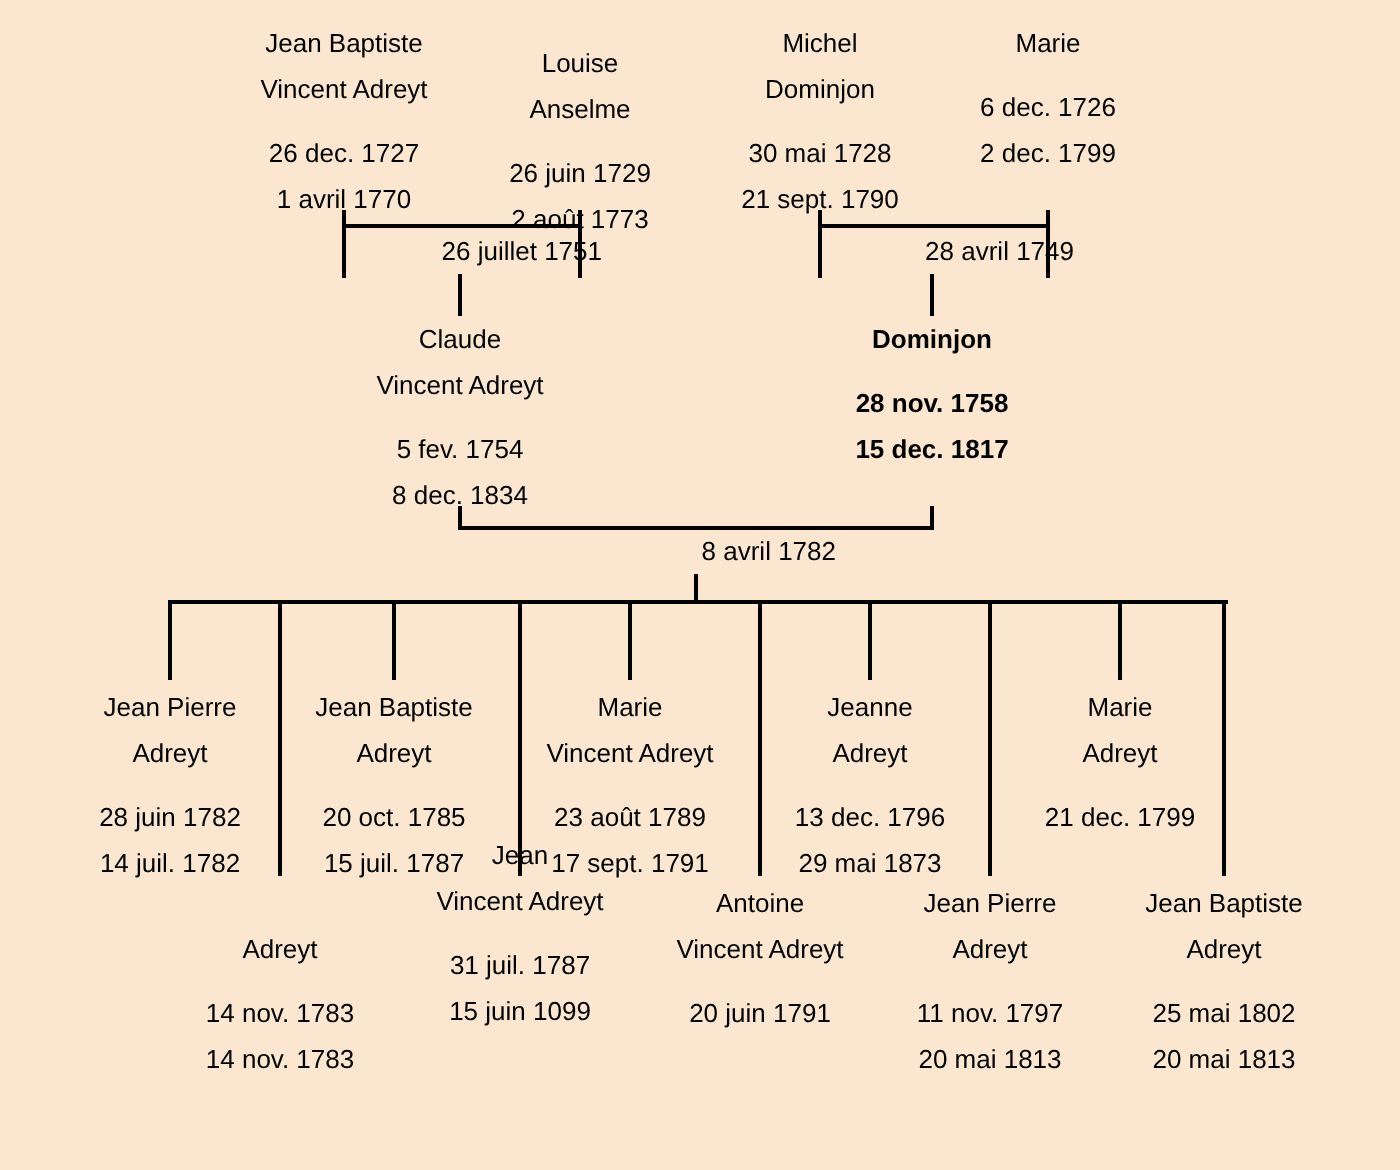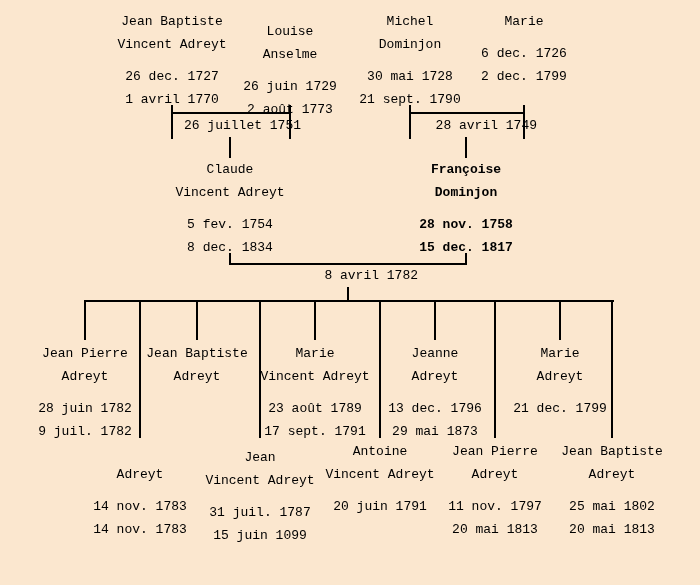--- a/index.html
+++ b/index.html
@@ -1,20 +1,20 @@
 <!DOCTYPE html>
 <html style="--bg: #fbe7cf; --line: #000000; --txt: #000000;"><head>
 <meta charset="utf-8">
 <style>
   * { margin:0; padding:0; box-sizing:border-box; }
   html,body { background:#fbe7cf; }
   .stage {
     position:relative; width:700px; height:585px;
     background:var(--bg,#fbe7cf); color:var(--txt,#000);
-    font-family:Liberation Mono, monospace; font-size:13px;
+    font-family:Liberation Sans, sans-serif; font-size:13px;
     overflow:hidden;
   }
   .person { position:absolute; width:140px; text-align:center; }
   .nline, .dline { height:23px; line-height:23px; white-space:nowrap; }
   .dates { margin-top:9px; }
   .bold { font-weight:bold; }
   .mlabel {
     position:absolute; width:140px; height:20px; line-height:20px;
     text-align:right; white-space:nowrap;
   }
@@ -73,21 +73,20 @@
 
   <div class="person" style="left:160px; top:158px">
     <div class="nline">Claude</div>
     <div class="nline">Vincent Adreyt</div>
     <div class="dates">
       <div class="dline">5 fev. 1754</div>
       <div class="dline">8 dec. 1834</div>
     </div>
   </div>
   <div class="person bold" style="left:396px; top:158px">
-    <div class="nline">Françoise</div>
     <div class="nline">Dominjon</div>
     <div class="dates">
       <div class="dline">28 nov. 1758</div>
       <div class="dline">15 dec. 1817</div>
     </div>
   </div>
 
   <div class="vline" style="left:229px; top:253px; height:12px"></div>
   <div class="vline" style="left:465px; top:253px; height:12px"></div>
   <div class="hline" style="left:229px; top:263px; width:238px"></div>
@@ -106,26 +105,30 @@
   <div class="vline" style="left:259px; top:300px; height:138px"></div>
   <div class="vline" style="left:379px; top:300px; height:138px"></div>
   <div class="vline" style="left:494px; top:300px; height:138px"></div>
   <div class="vline" style="left:611px; top:300px; height:138px"></div>
 
   <div class="person" style="left:15px; top:342px">
     <div class="nline">Jean Pierre</div>
     <div class="nline">Adreyt</div>
     <div class="dates">
       <div class="dline">28 juin 1782</div>
-      <div class="dline">9 juil. 1782</div>
+      <div class="dline">14 juil. 1782</div>
     </div>
   </div>
   <div class="person" style="left:127px; top:342px">
     <div class="nline">Jean Baptiste</div>
     <div class="nline">Adreyt</div>
+    <div class="dates">
+      <div class="dline">20 oct. 1785</div>
+      <div class="dline">15 juil. 1787</div>
+    </div>
   </div>
   <div class="person" style="left:245px; top:342px">
     <div class="nline">Marie</div>
     <div class="nline">Vincent Adreyt</div>
     <div class="dates">
       <div class="dline">23 août 1789</div>
       <div class="dline">17 sept. 1791</div>
     </div>
   </div>
   <div class="person" style="left:365px; top:342px">
@@ -146,21 +149,21 @@
   </div>
 
   <div class="person" style="left:70px; top:440px">
     <div class="nline"></div>
     <div class="nline">Adreyt</div>
     <div class="dates">
       <div class="dline">14 nov. 1783</div>
       <div class="dline">14 nov. 1783</div>
     </div>
   </div>
-  <div class="person" style="left:190px; top:446px">
+  <div class="person" style="left:190px; top:416px">
     <div class="nline">Jean</div>
     <div class="nline">Vincent Adreyt</div>
     <div class="dates">
       <div class="dline">31 juil. 1787</div>
       <div class="dline">15 juin 1099</div>
     </div>
   </div>
   <div class="person" style="left:310px; top:440px">
     <div class="nline">Antoine</div>
     <div class="nline">Vincent Adreyt</div>

